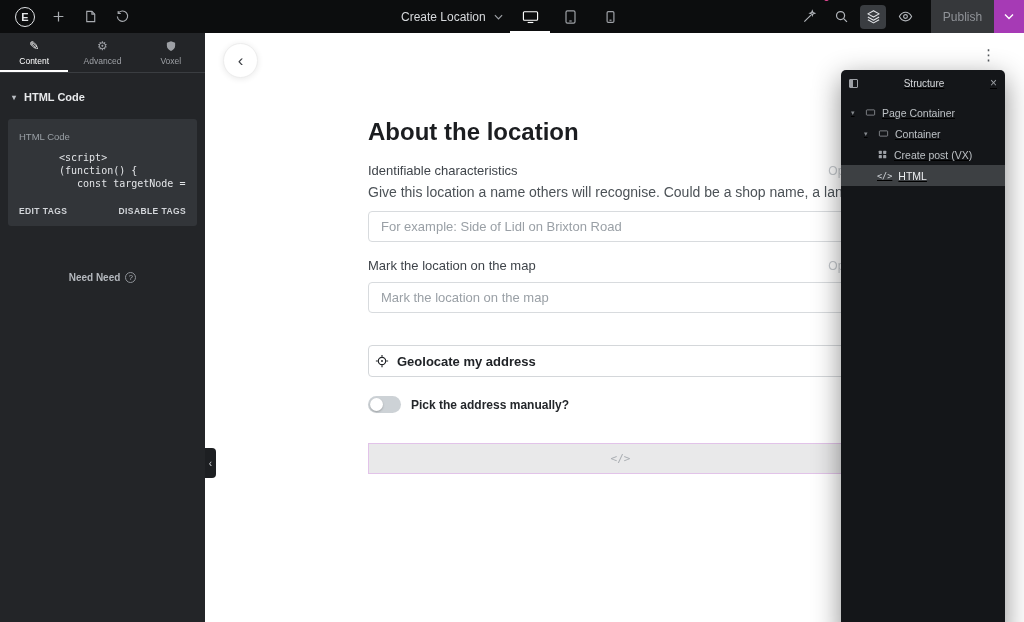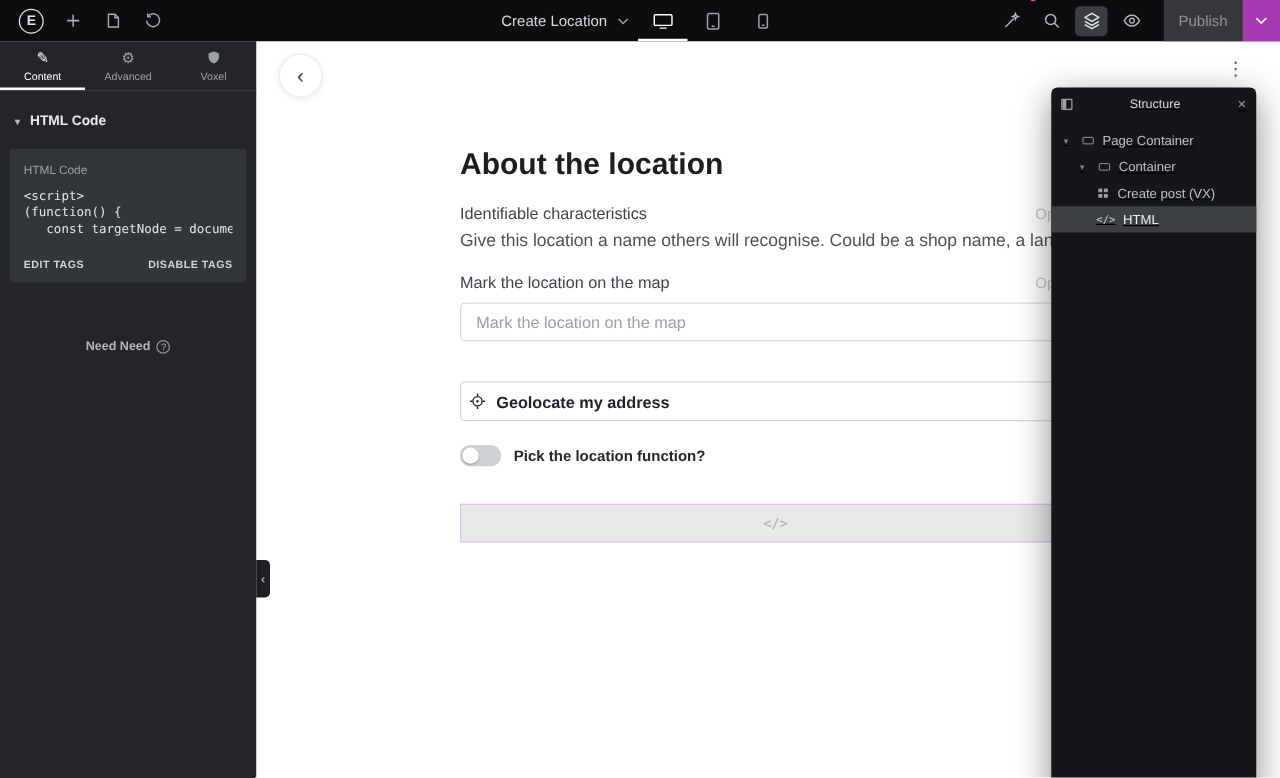--- a/index.html
+++ b/index.html
@@ -43,21 +43,21 @@
   .tab { flex:1; display:flex; flex-direction:column; align-items:center; justify-content:center; gap:3px;
          color:#9da0a5; font-size:8.5px; cursor:pointer; }
   .tab .ticon { font-size:12px; height:14px; line-height:14px; display:flex; align-items:center; justify-content:center; }
   .tab .ticon svg { width:12px; height:12px; }
   .tab.active { color:#fff; box-shadow: inset 0 -2px 0 #fff; }
   .section-head { display:flex; align-items:center; gap:8px; padding:18px 12px 16px; color:#e8eaec; font-size:11px; font-weight:700; cursor:pointer; }
   .section-head .caret { font-size:8px; color:#b9bdc2; }
   .code-box { margin:0 8px; background:#323539; border-radius:3px; padding:12px 11px 10px; }
   .code-label { font-size:9.5px; color:#9aa0a6; }
   .code-lines { margin-top:9px; font-family:"DejaVu Sans Mono", monospace; font-size:10px; line-height:13px; color:#e2e4e7; }
-  .code-line { white-space:pre; overflow:hidden; }
+  .code-line { white-space:pre; overflow:hidden;margin-left:40px; }
   .tag-row { margin-top:16px; display:flex; justify-content:space-between; }
   .tag-btn { font-size:8.5px; font-weight:700; letter-spacing:.4px; color:#d2d5d9; cursor:pointer; }
   .need-help { margin-top:46px; display:flex; align-items:center; justify-content:center; gap:5px;
                font-size:10px; font-weight:700; color:#b4b8bd; cursor:pointer; }
   .help-circle { width:11px; height:11px; border:1px solid #8f9398; border-radius:50%; font-size:7.5px; font-weight:400;
                  display:flex; align-items:center; justify-content:center; }
 
   
   .canvas { position:absolute; left:205px; top:33px; right:0; bottom:0; background:#fff; }
   .back-btn { position:absolute; left:18px; top:10px; width:35px; height:35px; border-radius:50%; background:#fff;
@@ -258,41 +258,42 @@
   <div class="form">
     <h1 class="heading">About the location</h1>
 
     <div class="label-row">
       <span class="f-label">Identifiable characteristics</span>
       <span class="f-optional">Optional</span>
     </div>
     <div class="desc">
       <div>Give this location a name others will recognise. Could be a shop name, a landmark, a wall,</div>
     </div>
+    <input class="text-input" type="text" placeholder="For example: Side of Lidl on Brixton Road" style="">
 
     <div class="label-row mt16">
       <span class="f-label">Mark the location on the map</span>
       <span class="f-optional">Optional</span>
     </div>
     <input class="text-input" type="text" placeholder="Mark the location on the map" style="">
 
     <button class="geo-btn">
       <svg viewBox="0 0 16 16" fill="none" stroke="currentColor" stroke-width="1.3">
           <circle cx="8" cy="8" r="4.2"></circle>
           <circle cx="8" cy="8" r="1.1" fill="currentColor" stroke="none"></circle>
           <path d="M8 1v2.2M8 12.8V15M1 8h2.2M12.8 8H15"></path>
         </svg>
       <span>Geolocate my address</span>
     </button>
 
     <div class="toggle-row">
       <div class="toggle">
         <div class="toggle-knob"></div>
       </div>
-      <span class="toggle-label">Pick the location function?</span>
+      <span class="toggle-label">Pick the address manually?</span>
     </div>
 
     <div class="selected-widget">
       <span>&lt;/&gt;</span>
     </div>
   </div>
 </main>
 
 <div class="handle">
   <span>‹</span>

